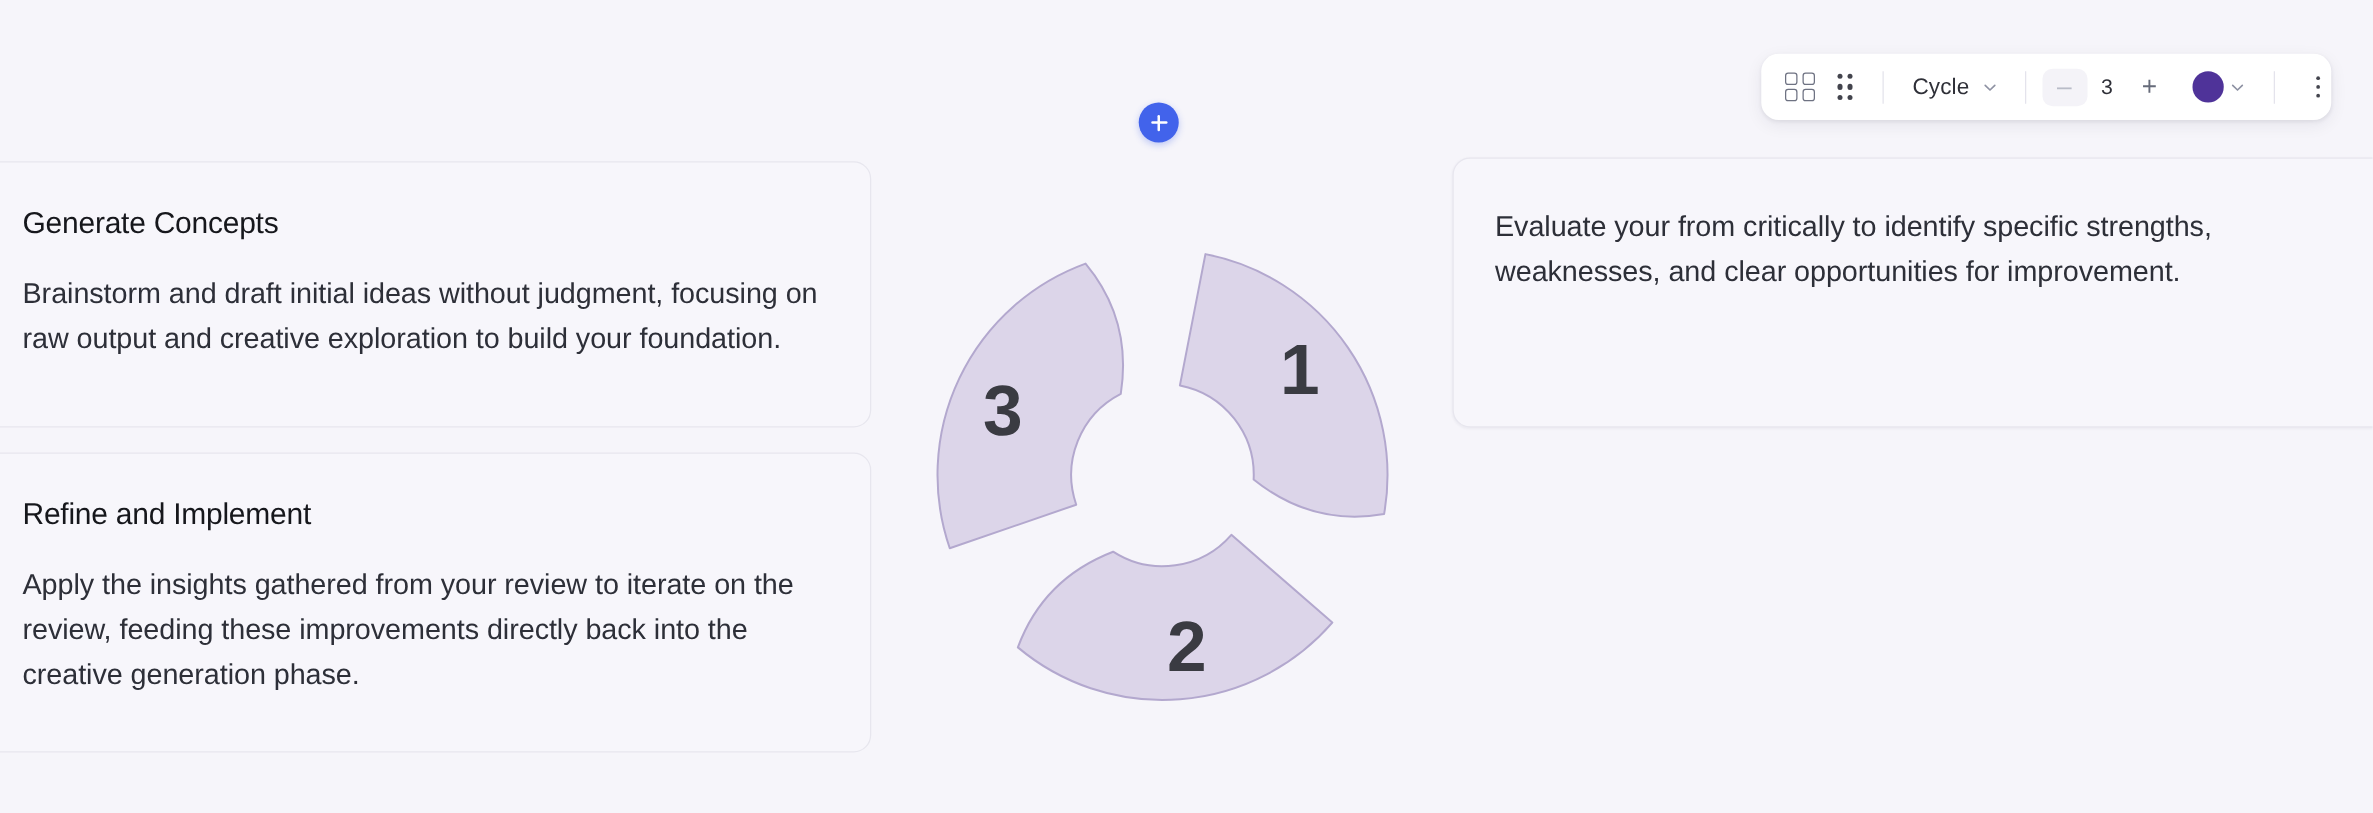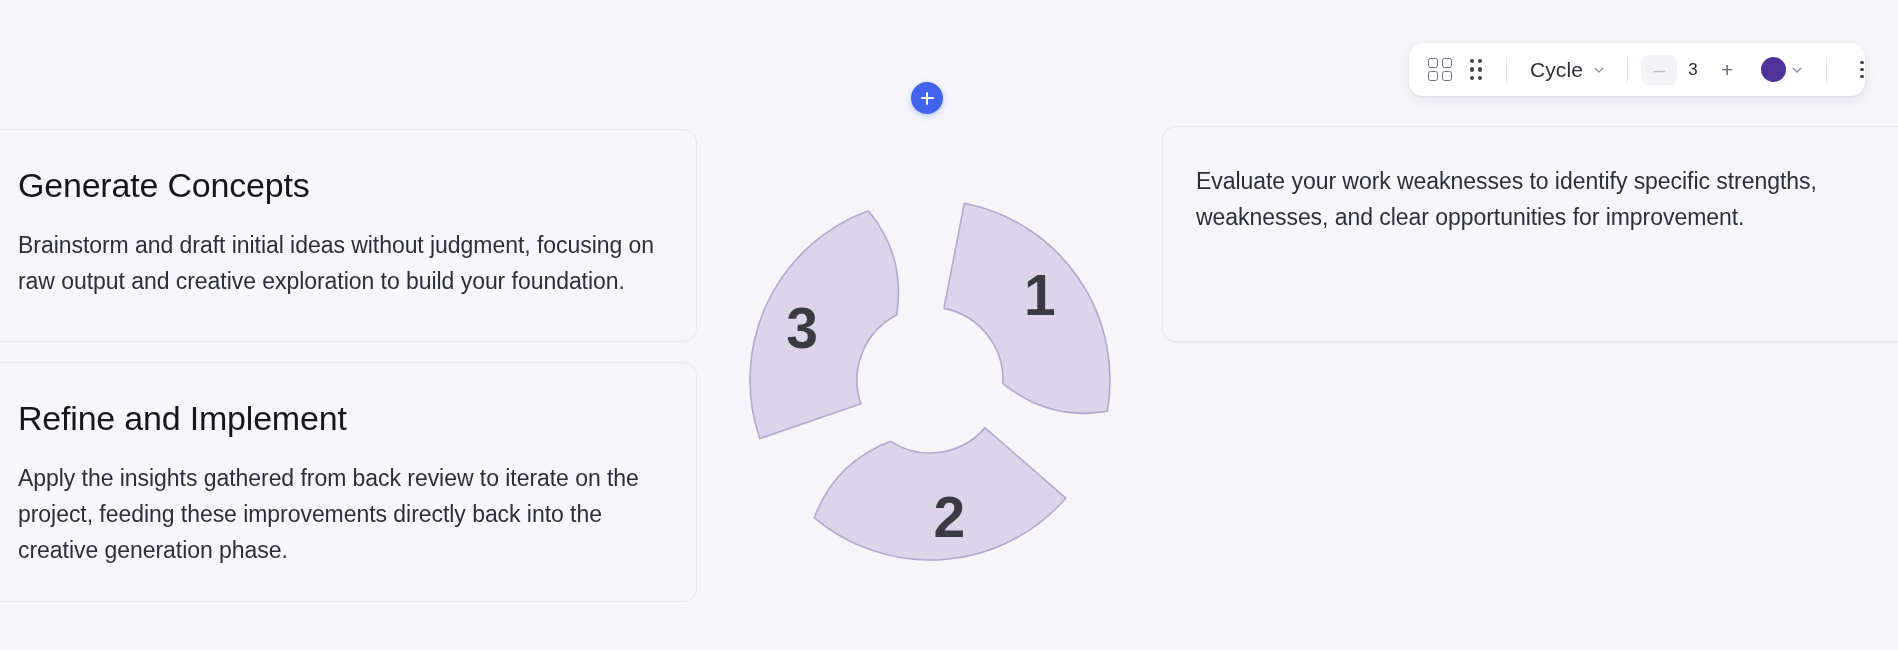--- a/index.html
+++ b/index.html
@@ -57,21 +57,21 @@
   .tb-select {
     display: flex;
     align-items: center;
     gap: 9px;
     height: 34px;
     padding: 0 8px 0 10px;
     border-radius: 8px;
     cursor: pointer;
   }
   .tb-select-label {
-    font-size: 21px;
+    font-size: 18px;
     color: #2f3038;
     letter-spacing: .1px;
   }
 
   .stepper {
     display: flex;
     align-items: center;
     gap: 2px;
   }
   .step-btn {
@@ -213,21 +213,21 @@
     top: 126px;
     width: 750px;
     height: 216px;
     box-shadow: 0 1px 2px rgba(40,36,70,.05);
   }
 
   .card-inner { padding: 36px 40px 0 31px; }
   .card-right .card-inner { padding: 36px 40px 0 33px; }
 
   .card-title {
-    font-size: 34px;
+    font-size: 24px;
     font-weight: 400;
     color: #16171c;
     letter-spacing: -.2px;
     line-height: 1.12;
     margin-bottom: 23px;
     display: inline-block;
   }
 
   .card-body {
     font-size: 23px;
@@ -352,27 +352,27 @@
 <div class="card card-left-1">
   <div class="card-inner">
     <div class="card-title">Generate Concepts</div>
     <div class="card-body">Brainstorm and draft initial ideas without judgment, focusing on raw output and creative exploration to build your foundation.</div>
   </div>
 </div>
 
 <div class="card card-left-2">
   <div class="card-inner">
     <div class="card-title">Refine and Implement</div>
-    <div class="card-body">Apply the insights gathered from back review to iterate on the project, feeding these improvements directly back into the creative generation phase.</div>
+    <div class="card-body">Apply the insights gathered from your review to iterate on the review, feeding these improvements directly back into the creative generation phase.</div>
   </div>
 </div>
 
 <div class="card card-right">
   <div class="card-inner">
-    <div class="card-body">Evaluate your work weaknesses to identify specific strengths, weaknesses, and clear opportunities for improvement.</div>
+    <div class="card-body">Evaluate your from critically to identify specific strengths, weaknesses, and clear opportunities for improvement.</div>
   </div>
 </div>
 
 <svg class="donut" viewBox="0 0 424 424">
   <g>
 
     <path d="M 246.35 35.31 A 180 180 0 0 1 389.27 243.26 Q 331.61 253.18 284.91 215.57 A 73 73 0 0 0 225.93 140.34 Z" fill="#dcd5e9" stroke="#b3a8ce" stroke-width="1.6" stroke-linejoin="round" transform=""></path>
 
     <path d="M 347.85 330.09 A 180 180 0 0 1 96.30 349.89 Q 116.53 294.99 172.46 273.36 A 73 73 0 0 0 267.09 259.89 Z" fill="#dcd5e9" stroke="#b3a8ce" stroke-width="1.6" stroke-linejoin="round" transform=""></path>
 

